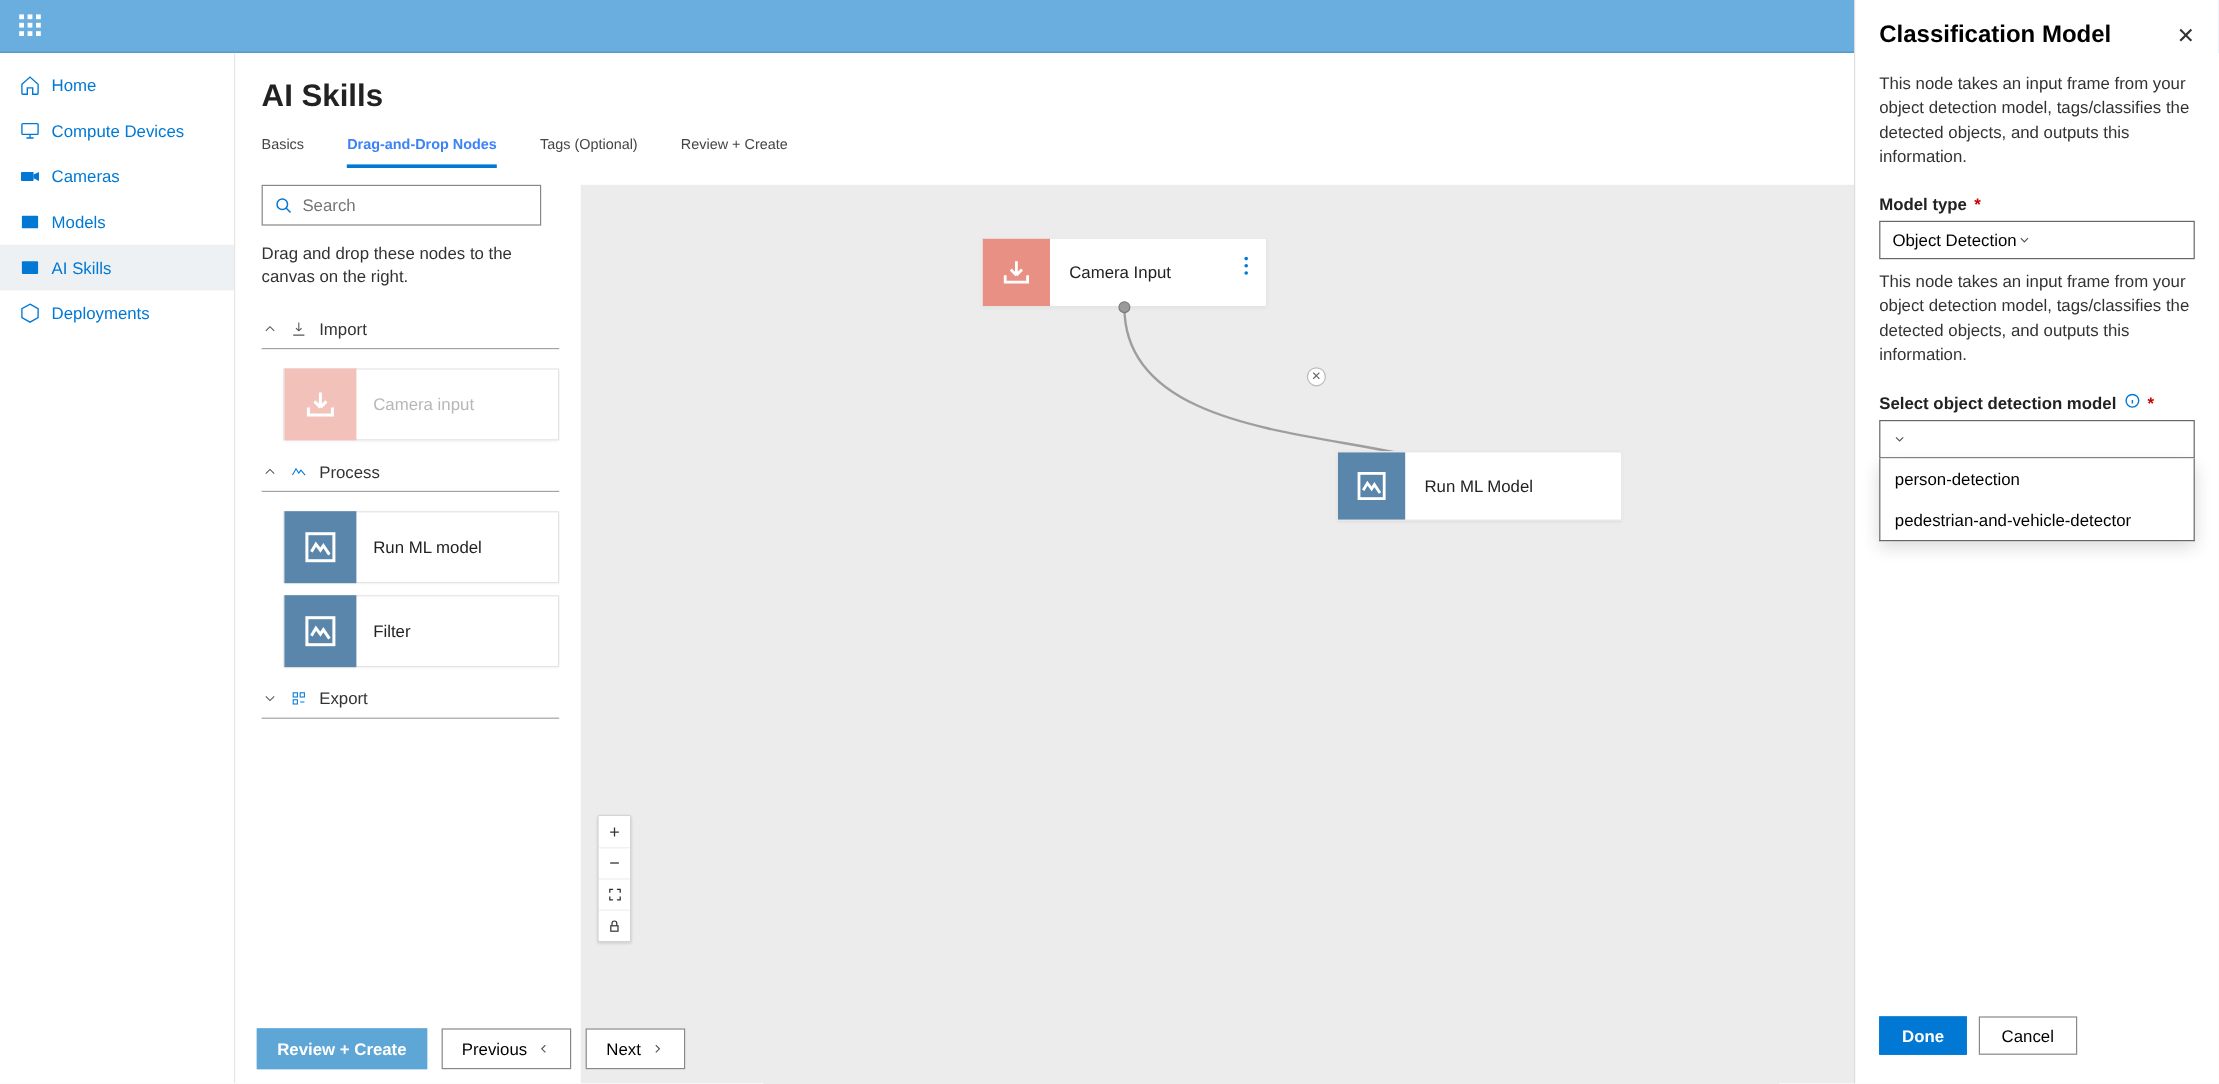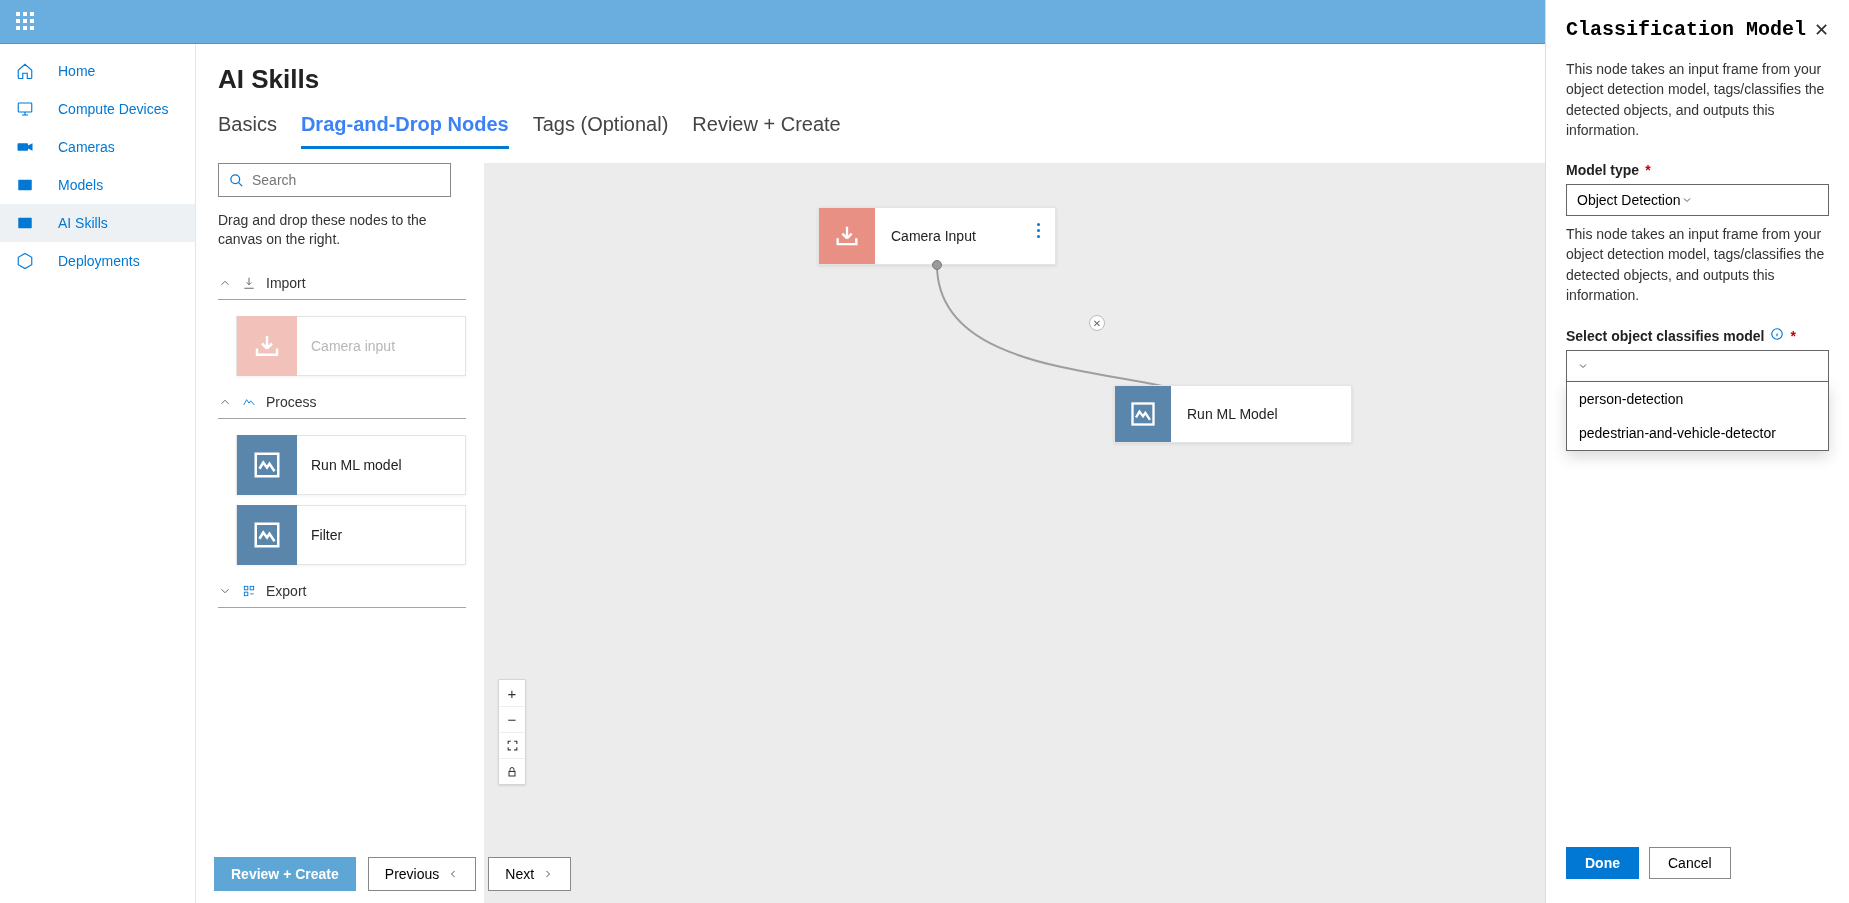--- a/index.html
+++ b/index.html
@@ -6,29 +6,29 @@
 html, body { width: 1849px; height: 903px; overflow: hidden; background: #fff; }
 
 
 .topbar { height: 44px; background: #69aede; border-bottom: 1px solid #4a94c8; display:flex; align-items:center; padding:0 10px; }
 .waffle { width: 20px; height: 20px; display: grid; grid-template-columns: repeat(3,4px); grid-template-rows: repeat(3,4px); gap:3px; margin-left:6px; }
 .waffle span { background:#fff; width:4px; height:4px; }
 
 
 .main { display:flex; height: calc(100% - 44px); }
 .sidebar { width: 196px; border-right:1px solid #e6e6e6; padding-top:8px; }
-.side-item { display:flex; align-items:center; gap:24px; padding:10px 16px; font-size:14px; color:#0078d4; cursor:pointer; }
+.side-item { display:flex; align-items:center; gap:9px; padding:10px 16px; font-size:14px; color:#0078d4; cursor:pointer; }
 .side-item.active { background:#eef1f3; }
 .side-icon { width:18px; height:18px; flex:0 0 18px; display:flex; align-items:center; justify-content:center; }
 .side-icon svg { width:18px; height:18px; stroke:#0078d4; fill:none; stroke-width:1.5; }
 
 .content { flex:1; position:relative; padding: 20px 0 0 22px; display:flex; flex-direction:column; }
 .page-title { font-size:26px; font-weight:600; color:#222; margin-bottom:12px; }
 
-.tabs { display:flex; gap:24px; font-size:20px; color:#444; margin-bottom:14px; border-bottom:0; }
+.tabs { display:flex; gap:36px; font-size:12px; color:#444; margin-bottom:14px; border-bottom:0; }
 .tab { padding:6px 0 10px; cursor:pointer; }
 .tab.active { color:#3b82f6; font-weight:600; border-bottom:3px solid #0078d4; }
 
 .workspace { flex:1; display:flex; min-height:0; }
 
 
 .palette { width: 266px; padding-right:10px; }
 .search-box { width:233px; height:34px; border:1px solid #888; display:flex; align-items:center; padding:0 10px; gap:8px; margin-bottom:14px;justify-content:center; }
 .search-box svg { width:15px; height:15px; stroke:#0078d4; fill:none; stroke-width:2; }
 .search-box input { border:none; outline:none; flex:1; font-size:14px; }
@@ -68,21 +68,21 @@
 
 
 .wizard-footer { position:absolute; bottom:12px; left:214px; display:flex; gap:12px; }
 .btn { height:34px; display:flex; align-items:center; padding:0 16px; font-size:14px; border:1px solid #888; background:#fff; cursor:pointer; gap:8px; }
 .btn.primary { background:#5ea6d6; color:#fff; border-color:#5ea6d6; font-weight:600; }
 .btn svg { width:12px; height:12px; stroke:#555; fill:none; stroke-width:2; }
 
 
 .panel { width:304px; border-left:1px solid #ddd; background:#fff; padding:18px 20px; position:absolute; top:0; right:0; height:100%; display:flex; flex-direction:column; z-index:5;}
 .panel-head { display:flex; align-items:center; justify-content:space-between; margin-bottom:18px; }
-.panel-head h2 { font-size:20px; font-weight:600;font-family:Liberation Mono, monospace; }
+.panel-head h2 { font-size:20px; font-weight:600; }
 .close-x { font-size:18px; color:#333; cursor:pointer; background:none; border:none; }
 .panel-desc { font-size:14px; color:#333; line-height:1.45; margin-bottom:22px; }
 .field-label { font-size:14px; font-weight:600; color:#222; margin-bottom:6px; display:flex; align-items:center; gap:6px;}
 .req { color:#c80000; }
 .info-ico svg { width:14px; height:14px; stroke:#0078d4; fill:none; stroke-width:2;}
 .select { width:100%; height:32px; border:1px solid #666; display:flex; align-items:center; justify-content:flex-start; padding:0 10px; font-size:14px; background:#fff; cursor:pointer; margin-bottom:8px;}
 .select svg { width:12px; height:12px; stroke:#555; fill:none; stroke-width:2; }
 .field-desc { font-size:14px; color:#333; line-height:1.45; margin-bottom:22px; }
 .dropdown-pop { position:relative; border:1px solid #666; border-top:none; margin-top:-8px; background:#fff; box-shadow:0 6px 14px rgba(0,0,0,.15);}
 .dropdown-pop div { padding:9px 12px; font-size:14px; cursor:pointer; }
@@ -330,21 +330,21 @@
   </div>
   <div class="select">
     <span>Object Detection</span>
     <svg viewBox="0 0 24 24">
         <path d="M6 9l6 6 6-6"></path>
       </svg>
   </div>
   <div class="field-desc">This node takes an input frame from your object detection model, tags/classifies the detected objects, and outputs this information.</div>
 
   <div class="field-label">
-    <span>Select object classifies model</span>
+    <span>Select object detection model</span>
     <span class="info-ico"><svg viewBox="0 0 24 24">
           <circle cx="12" cy="12" r="9"></circle>
           <path d="M12 8h.01M12 11v5"></path>
         </svg></span>
     <span class="req">*</span>
   </div>
   <div class="select">
     <span></span>
     <svg viewBox="0 0 24 24">
         <path d="M6 9l6 6 6-6"></path>

